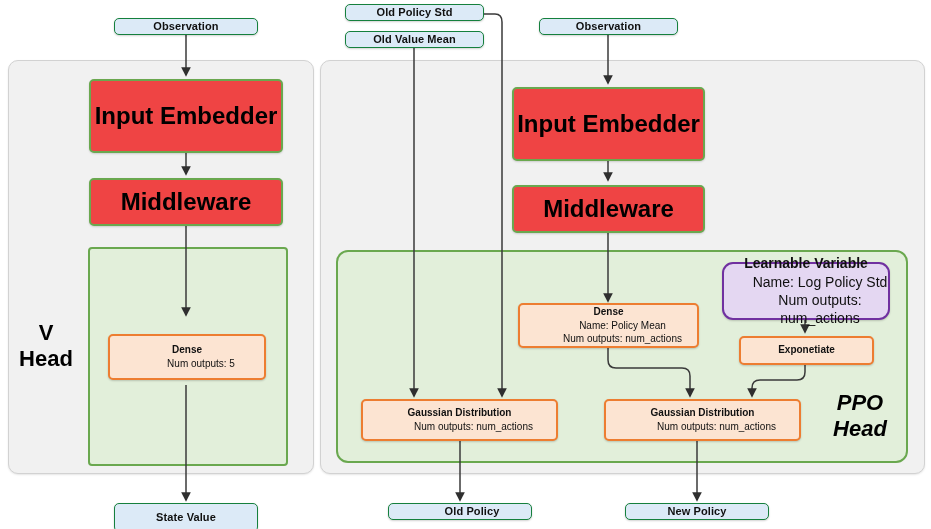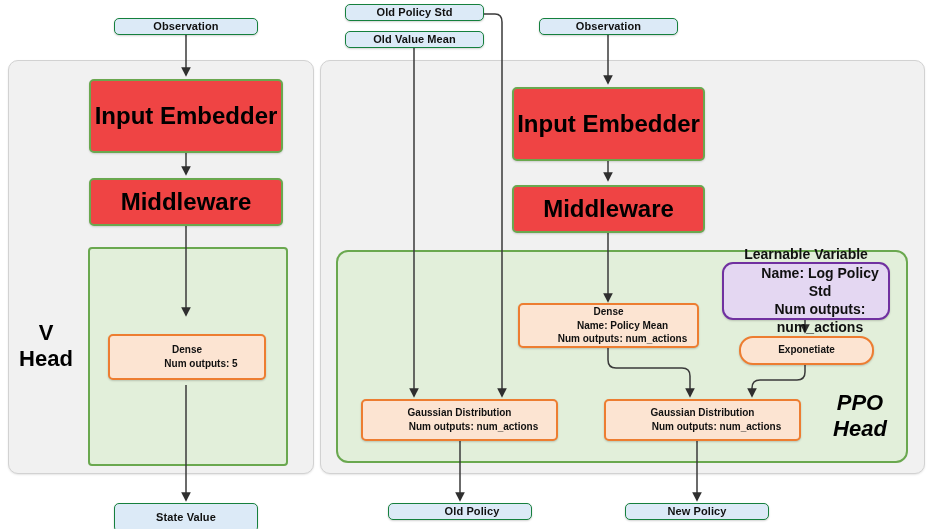--- a/index.html
+++ b/index.html
@@ -87,21 +87,21 @@
     border-radius: 11px;
     box-shadow: 0 1px 2px rgba(0,0,0,0.18);
     font-size: 14px;
     color: #101010;
   }
   .node .ttl {
     font-weight: bold;
     line-height: 1.28;
   }
   .node .sub {
-    font-weight: bold;
+    font-weight: normal;
     line-height: 1.3;
     margin-left: 28px;
   }
   .headlabel {
     position: absolute;
     text-align: center;
     font-size: 22px;
     font-weight: bold;
     color: #000000;
     line-height: 1.16;
@@ -202,21 +202,21 @@
     <span class="sub">Name: Policy Mean</span>
     <span class="sub">Num outputs: num_actions</span>
   </div>
 
   <div class="node purple" style="left:722px; top:262px; width:168px; height:58px;">
     <span class="ttl">Learnable Variable</span>
     <span class="sub">Name: Log Policy Std</span>
     <span class="sub">Num outputs: num_actions</span>
   </div>
 
-  <div class="node orange" style="left:739px; top:336px; width:135px; height:29px;border-radius:14px;">
+  <div class="node orange" style="left:739px; top:336px; width:135px; height:29px;">
     <span class="ttl">Exponetiate</span>
   </div>
 
   <div class="node orange" style="left:361px; top:399px; width:197px; height:42px;">
     <span class="ttl">Gaussian Distribution</span>
     <span class="sub">Num outputs: num_actions</span>
   </div>
 
   <div class="node orange" style="left:604px; top:399px; width:197px; height:42px;">
     <span class="ttl">Gaussian Distribution</span>

